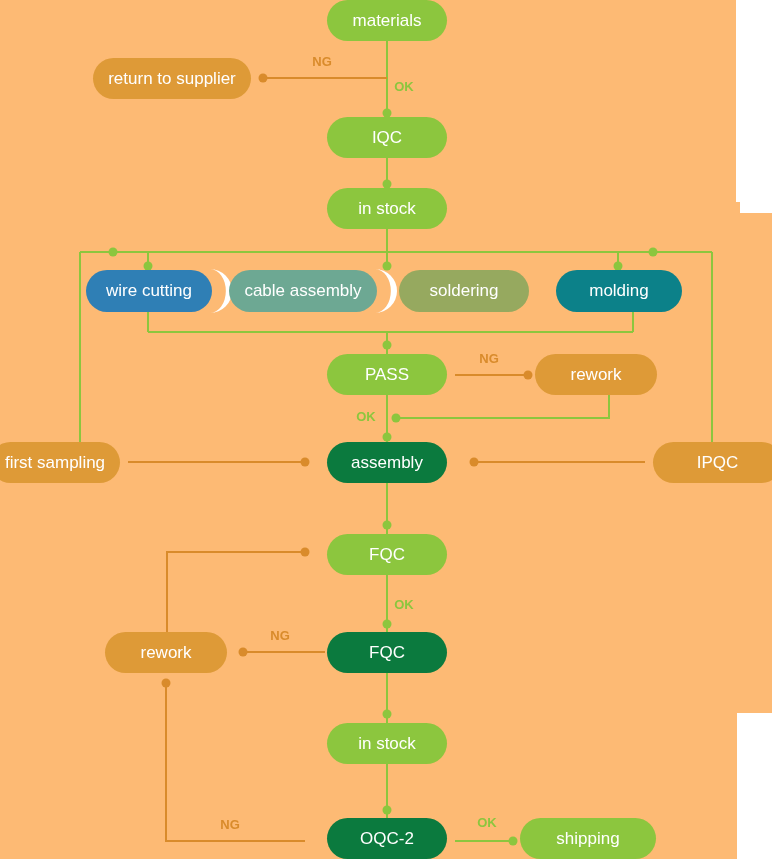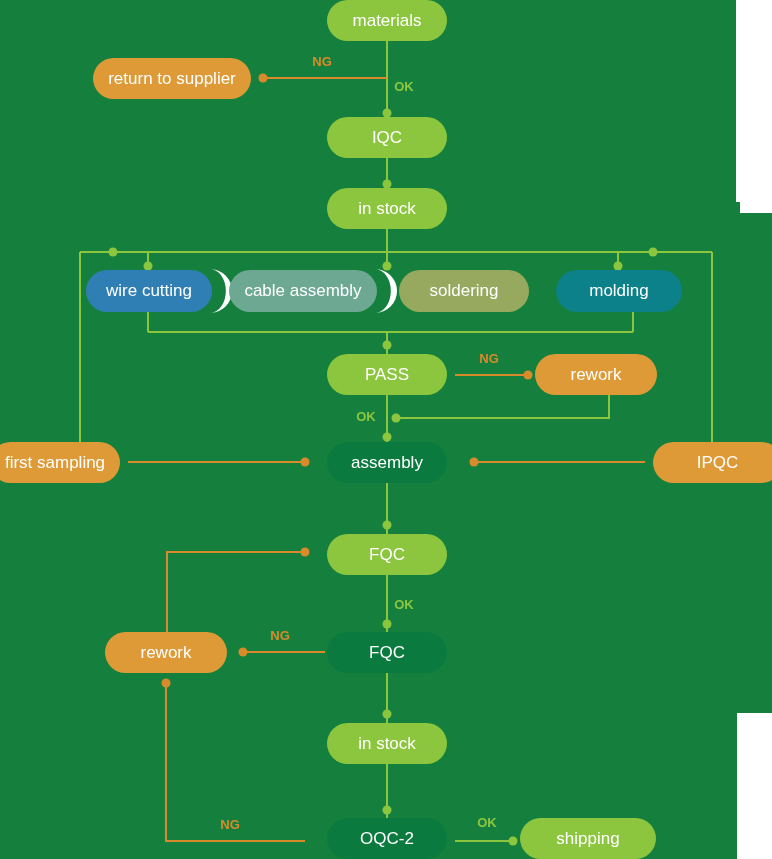--- a/index.html
+++ b/index.html
@@ -1,17 +1,17 @@
 <!DOCTYPE html>
 <html><head>
 <meta charset="utf-8">
 <style>
   html,body{margin:0;padding:0;background:#ffffff;}
   body{font-family:"Liberation Sans", sans-serif;}
-  #stage{position:relative;width:772px;height:859px;background:#15803d;overflow:hidden;}
+  #stage{position:relative;width:772px;height:859px;background:#fdba74;overflow:hidden;}
   #stage svg{position:absolute;left:0;top:0;width:772px;height:859px;}
   .pill-label{font-family:"Liberation Sans", sans-serif;font-size:17px;fill:#ffffff;
               text-anchor:middle;dominant-baseline:middle;}
   .edge-label{font-family:"Liberation Sans", sans-serif;font-size:13px;font-weight:bold;
               text-anchor:middle;dominant-baseline:middle;}
   .ok-label{fill:#8CC63E;}
   .ng-label{fill:#D98B2B;}
   .wire{fill:none;stroke-width:2;}
   .wire-green{stroke:#8CC63E;}
   .wire-orange{stroke:#D98B2B;}

